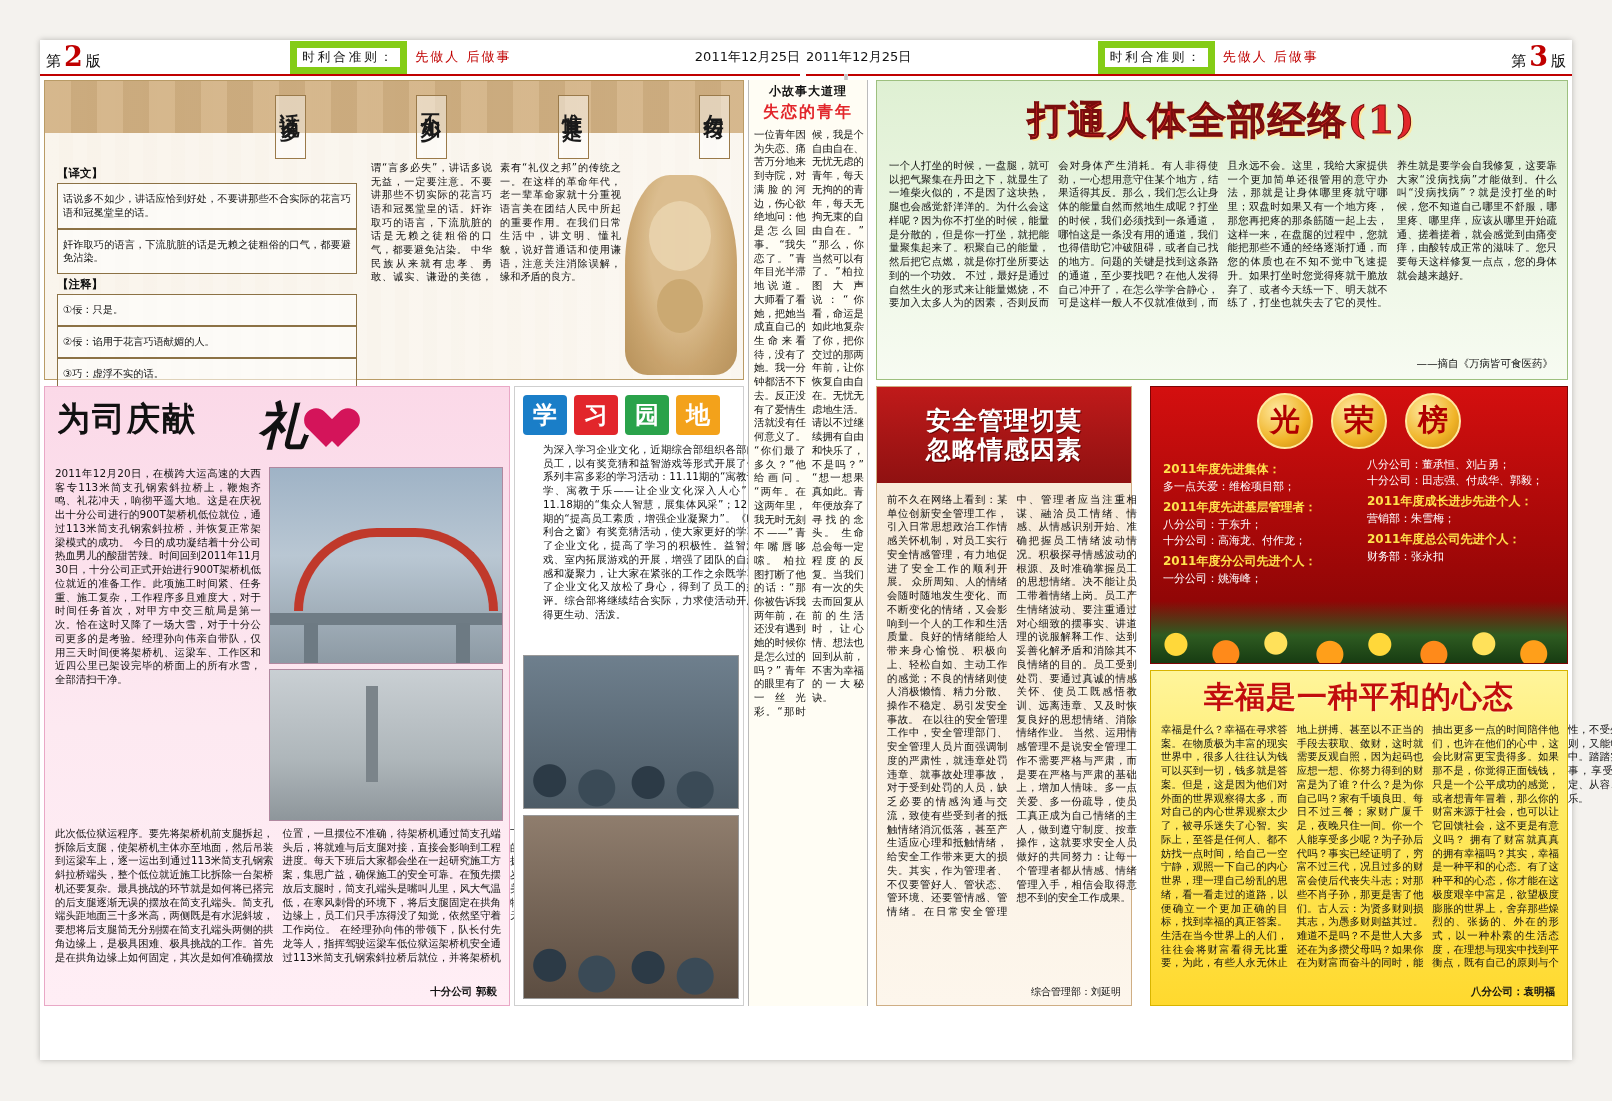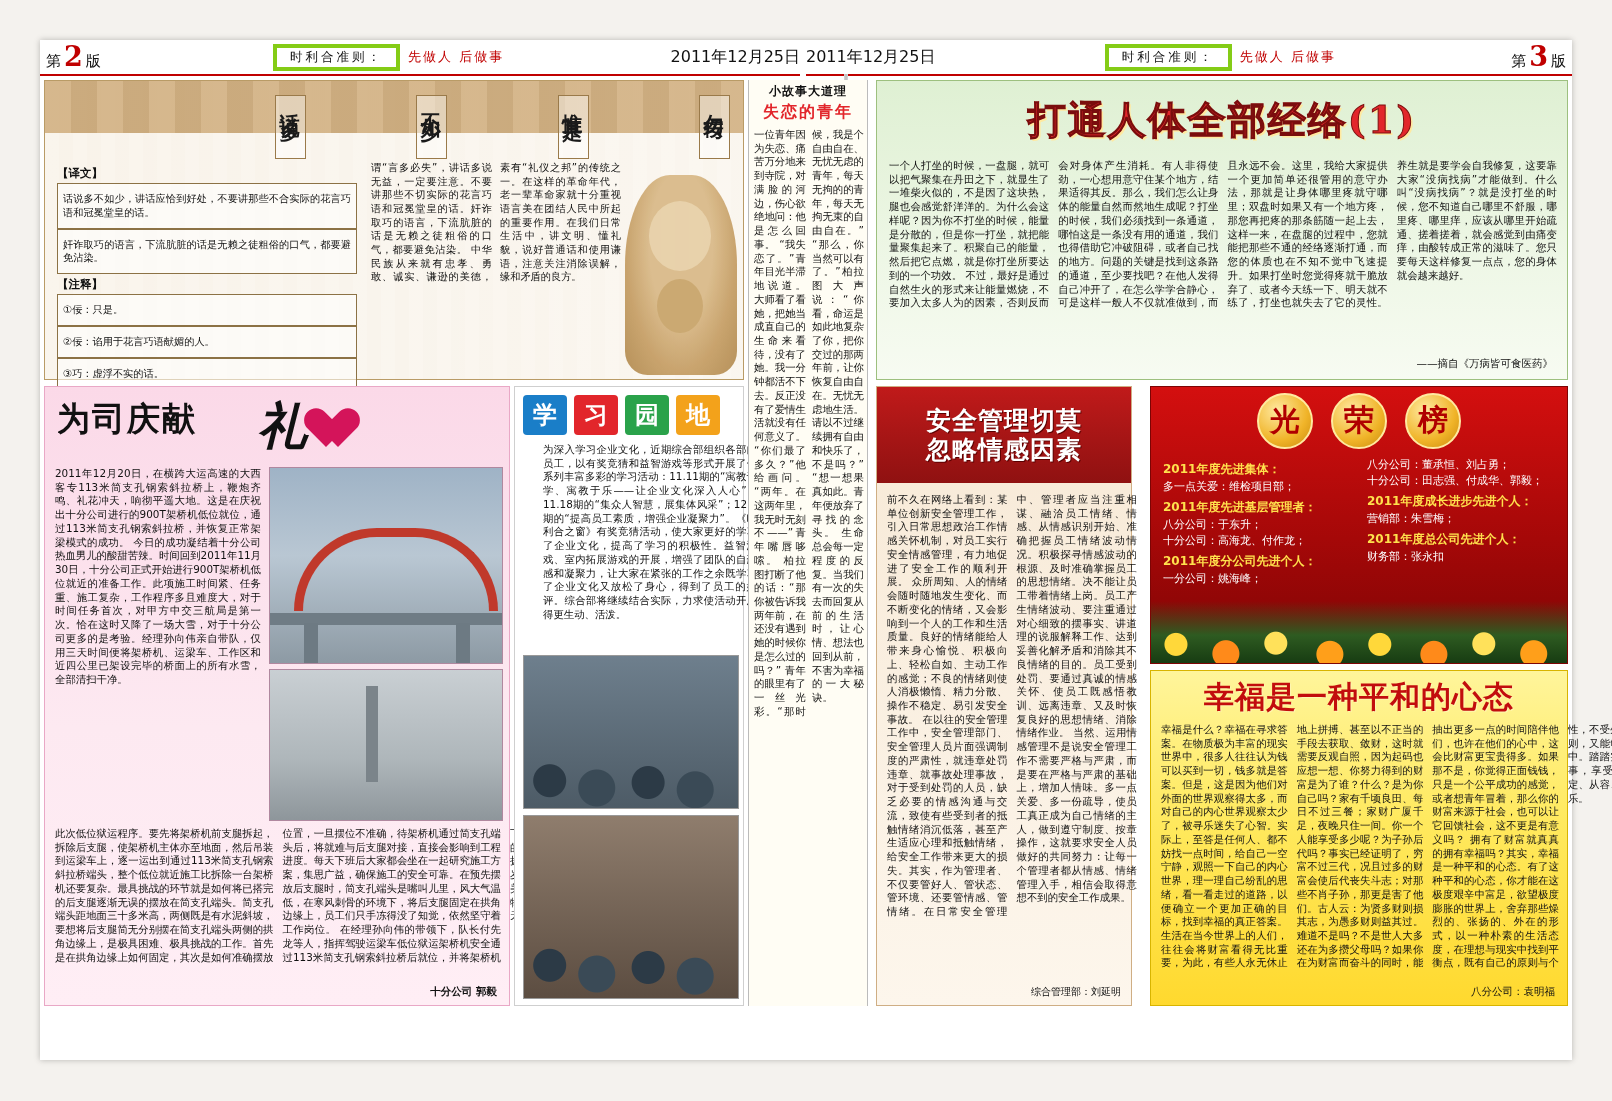--- a/index.html
+++ b/index.html
@@ -32,24 +32,24 @@
     padding:0 6px;
   }
   .bigno{
     color:#c00000;font-size:27px;font-weight:bold;line-height:1;
     margin:0 3px;font-family:"DejaVu Serif","Liberation Serif",serif;
   }
   .mh-slogan{
     display:flex;align-items:center;gap:8px;font-size:13px;color:#111;
   }
   .mh-slogan .box{
-    border:4px solid #84cc16;padding:1px 13px;letter-spacing:3px;font-size:12.5px;
+    border:7px solid #84cc16;padding:1px 5px;letter-spacing:3px;font-size:12.5px;
   }
   .mh-slogan .em{color:#c00000;letter-spacing:2px;}
-  .mh-date{font-size:16px;color:#111;}
+  .mh-date{font-size:13px;color:#111;}
   .flexfill{flex:1 1 auto;}
 
   
   .blk{position:absolute;box-sizing:border-box;}
   .body-cn{
     font-size:10.4px;line-height:1.32;color:#111;text-align:justify;
     font-family:"DejaVu Sans","Liberation Sans",sans-serif;
   }
   .cols2{column-count:2;column-gap:9px;}
   .cols3{column-count:3;column-gap:9px;}
@@ -316,21 +316,21 @@
   .xf-title{
     text-align:center;padding-top:6px;
     font-size:30px;font-weight:bold;color:#c20d0d;letter-spacing:1px;
     font-family:"DejaVu Serif","Liberation Serif",serif;
     text-shadow:1px 1px 0 #fff6b0;
   }
   .xf-body{
     position:absolute;left:10px;top:52px;width:398px;height:258px;
   }
   .xf-sign{
-    position:absolute;right:12px;bottom:6px;font-size:10.5px;font-weight:normal;color:#111;
+    position:absolute;right:12px;bottom:6px;font-size:10.5px;font-weight:bold;color:#111;
   }
   .spine{
     position:absolute;left:804px;top:34px;width:4px;height:932px;
     background:linear-gradient(90deg,#d8d8d8,#bdbdbd,#d8d8d8);
   }
 </style>
 </head>
 <body>
 
 <div class="page">

